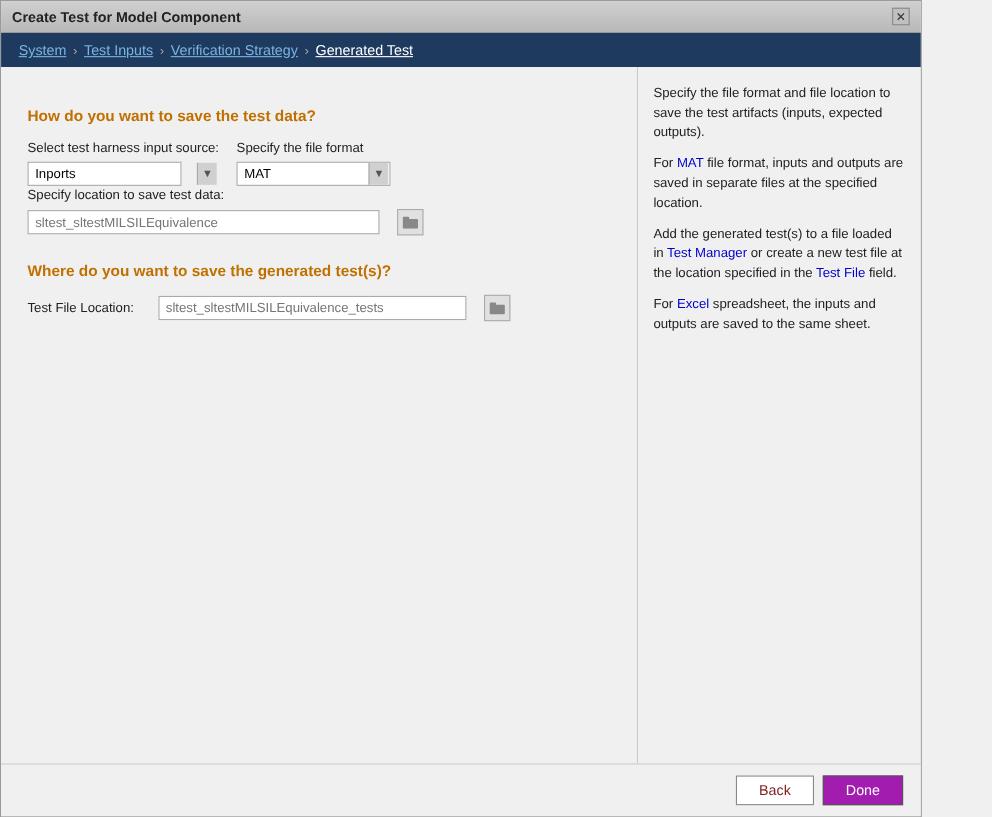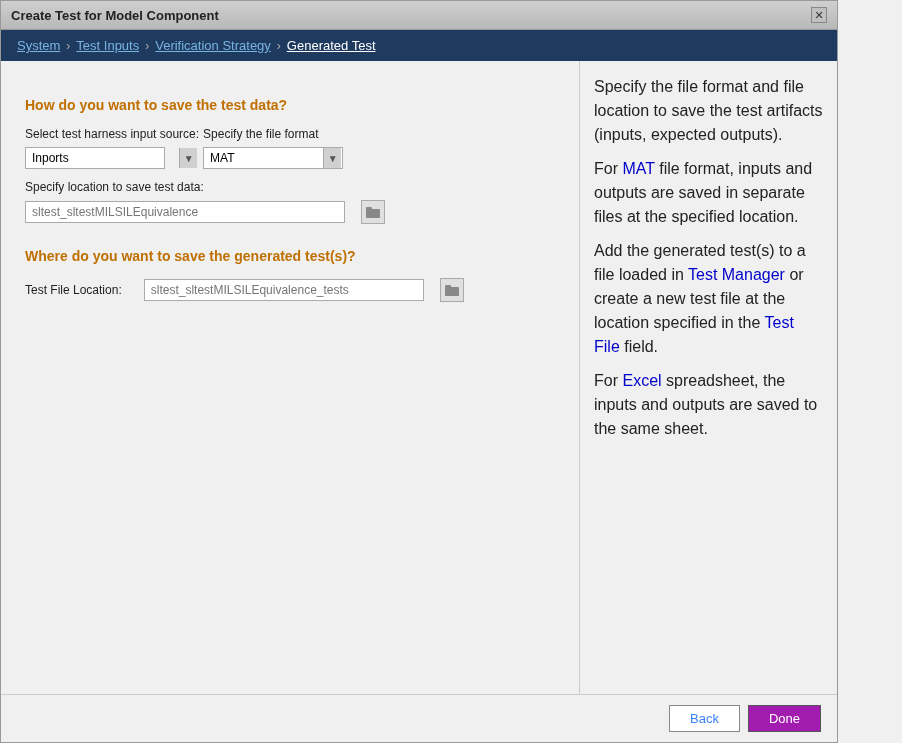--- a/index.html
+++ b/index.html
@@ -102,39 +102,39 @@
     .right-panel-title {
       font-weight: bold;
       font-size: 12px;
       margin-bottom: 10px;
       color: #222;
     }
 
     .right-panel p {
       margin-bottom: 10px;
       line-height: 1.5;
-      font-size: 16px;
+      font-size: 12px;
     }
 
     .right-panel .highlight {
       color: #0000cc;
     }
 
     .section-title {
       color: #c07000;
       font-size: 14px;
       font-weight: bold;
       margin-bottom: 14px;
     }
 
     .form-row {
       display: flex;
       align-items: flex-end;
-      gap: 4px;
-      margin-bottom: 10px;
+      gap: 16px;
+      margin-bottom: 0;
     }
 
     .form-group {
       display: flex;
       flex-direction: column;
       gap: 4px;
     }
 
     .form-label {
       font-size: 12px;
@@ -243,21 +243,21 @@
     .btn {
       padding: 5px 20px;
       font-size: 13px;
       cursor: pointer;
       border: 1px solid #888;
       min-width: 70px;
     }
 
     .btn-default {
       background: white;
-      color: #3b82f6;
+      color: #7f1d1d;
     }
 
     .btn-primary {
       background: #a21caf;
       color: white;
       border-color: #555;
     }
   </style>
 </head>
 <body>

